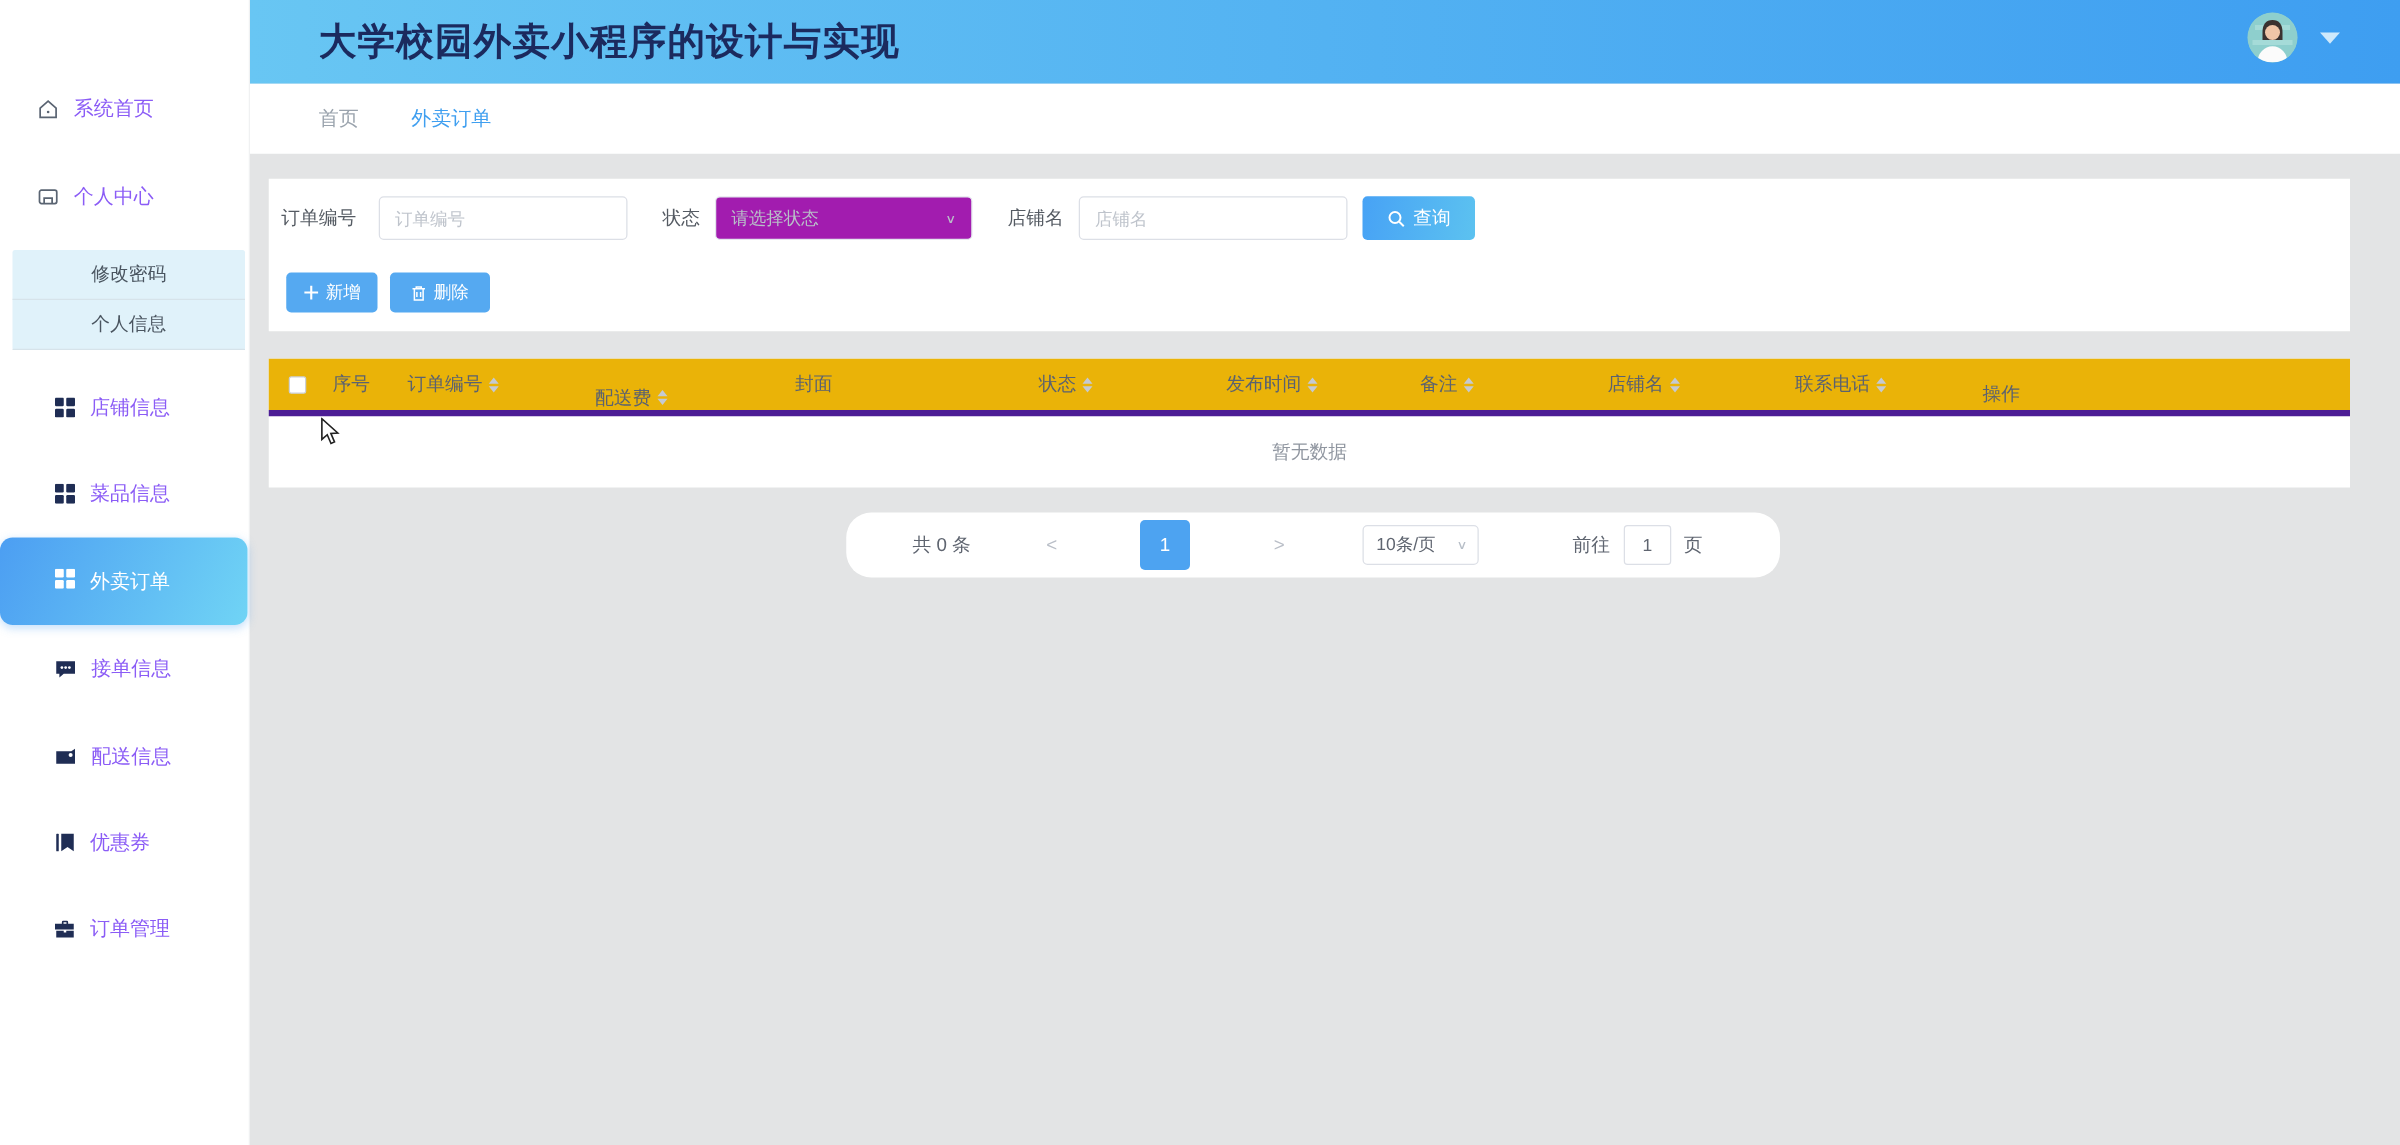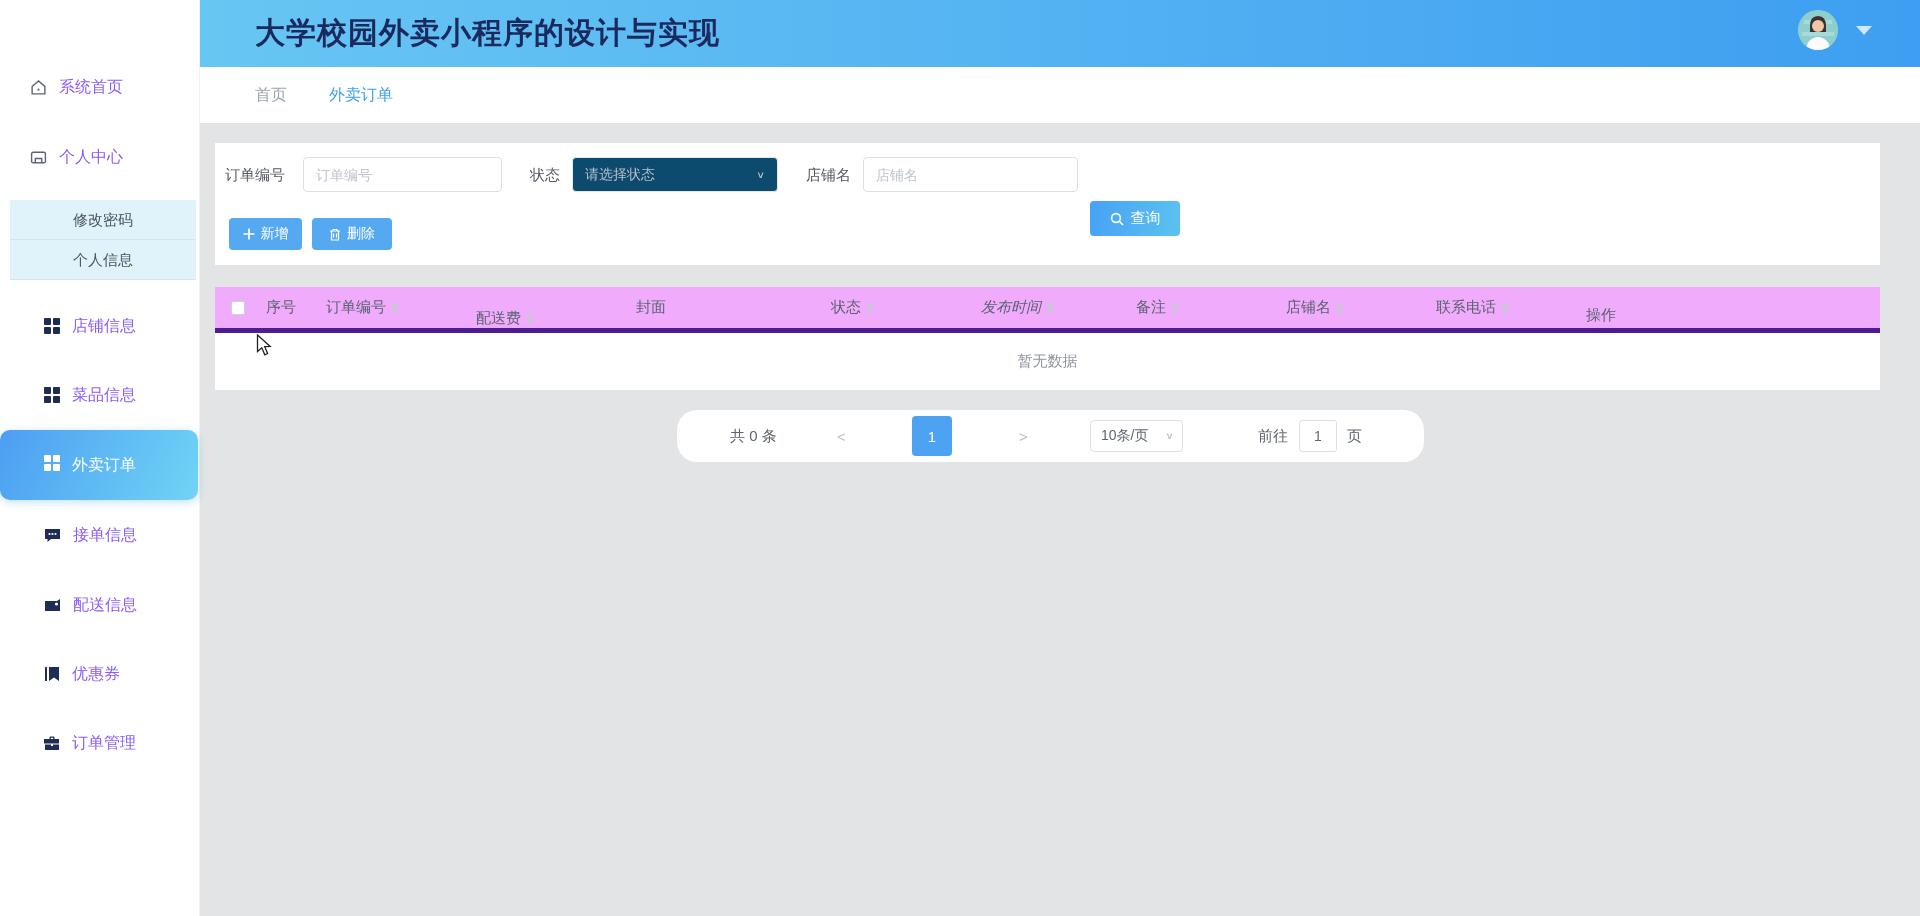--- a/index.html
+++ b/index.html
@@ -77,47 +77,46 @@
     background:#ffffff;
   }
   .form-label { position:absolute; top:14px; height:35px; line-height:35px; font-size:15px; color:#555b63; }
   .txt-input {
     position:absolute; top:14px; height:35px; border:1px solid #dcdfe6; border-radius:4px;
     padding:0 12px; font-size:14px; color:#333; outline:none; background:#fff;
     font-family:"Liberation Sans", sans-serif;
   }
   .txt-input::placeholder { color:#bfc4cc; }
   .fake-select {
-    position:absolute; top:14px; height:35px; background:#0c4a6e; border:1px solid #e4e7ed;
+    position:absolute; top:14px; height:35px; background:#a21caf; border:1px solid #e4e7ed;
     border-radius:4px; display:flex; align-items:center; justify-content:space-between;
     padding:0 12px; font-size:14px; color:#b8bfc8; cursor:pointer;
   }
   .sel-chevron { color:#b8bfc8; font-size:12px; transform:scaleY(.8); }
   .btn-query {
     position:absolute; left:875px; top:14px; width:90px; height:35px; border:none;
     background:linear-gradient(100deg,#47a2f5 0%,#5cc2f0 100%);
     color:#fff; font-size:15px; border-radius:4px; cursor:pointer;
     display:flex; align-items:center; justify-content:center; gap:7px;
     font-family:"Liberation Sans", sans-serif;
-    margin-top:44px;
   }
   .btn-blue {
     position:absolute; top:75px; height:32px; border:none; background:#55a9f1;
     color:#fff; font-size:14px; border-radius:4px; cursor:pointer;
     display:flex; align-items:center; justify-content:center; gap:6px; padding:0 13px;
     font-family:"Liberation Sans", sans-serif;
   }
 
   
   .panel-table { position:absolute; left:215px; top:287px; width:1665px; background:#ffffff; }
-  .t-head { display:flex; height:41px; background:#f0abfc; align-items:center; }
+  .t-head { display:flex; height:41px; background:#eab308; align-items:center; }
   .th { font-size:15px; color:#5b6270; font-weight:500; display:flex; align-items:center; padding-left:6px; }
   .c0{width:45px; justify-content:center; padding-left:0;}
   .c1{width:60px;} .c2{width:150px;} .c3{width:160px;margin-top:21px;} .c4{width:195px;}
-  .c5{width:150px;} .c6{width:155px;font-style:italic;} .c7{width:150px;} .c8{width:150px;}
+  .c5{width:150px;} .c6{width:155px;} .c7{width:150px;} .c8{width:150px;}
   .c9{width:150px;} .c10{width:300px;margin-top:15px;}
   .checkbox {
     width:14px; height:14px; border:1px solid #ccd0d7; border-radius:2px; background:#fff; cursor:pointer;
   }
   .sort { display:inline-flex; flex-direction:column; gap:2px; margin-left:5px; cursor:pointer; }
   .sort i { width:0; height:0; border-left:4px solid transparent; border-right:4px solid transparent; }
   .sort .up { border-bottom:5px solid #c5cad2; }
   .sort .dn { border-top:5px solid #c5cad2; }
   .t-empty {
     height:62px; display:flex; align-items:center; justify-content:center;

